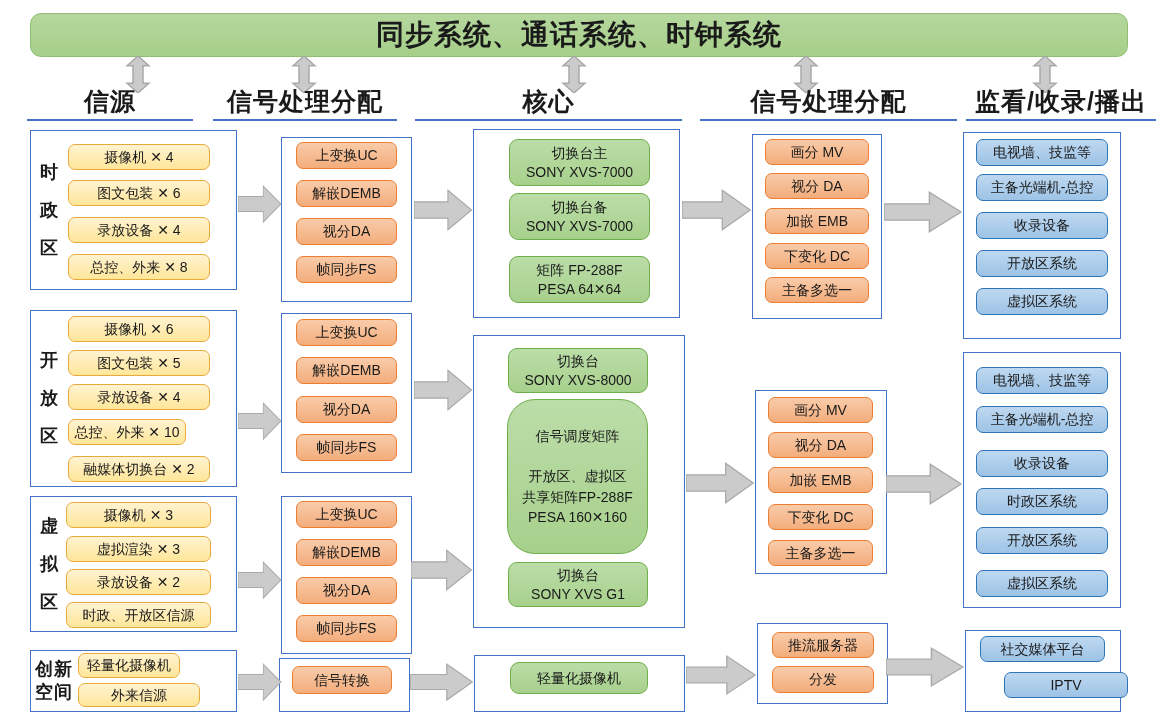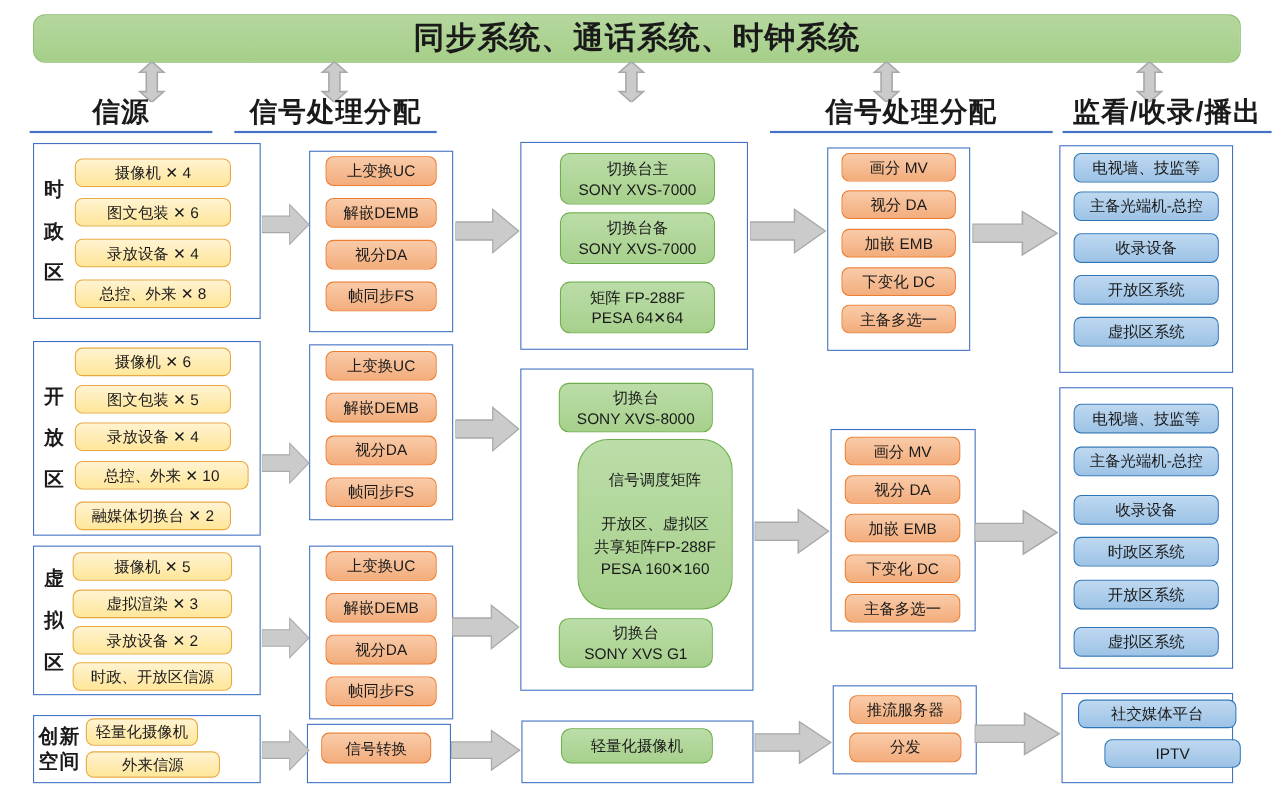--- a/index.html
+++ b/index.html
@@ -22,21 +22,21 @@
     text-align:center;line-height:38px;}
   .zlabel.two{line-height:23px;letter-spacing:1px;}
 
   .box{position:absolute;display:flex;align-items:center;justify-content:center;
     text-align:center;font-size:14px;line-height:1.32;white-space:pre-line;
     border-radius:7px;box-sizing:border-box;padding:1px 2px;}
   .ybox{background:linear-gradient(180deg,#fff3d1 0%,#ffe699 100%);border:1.6px solid #e8a93d;}
   .obox{background:linear-gradient(180deg,#f9cba9 0%,#f3ad7c 100%);border:1.6px solid #ed7d31;}
   .gbox{background:linear-gradient(180deg,#bbddA8 0%,#a7d08c 100%);border:1.6px solid #6fae4a;border-radius:9px;}
   .bbox{background:linear-gradient(180deg,#bed8f0 0%,#9dc3e6 100%);border:1.6px solid #2e75b6;}
-  .gbox.big{border-radius:28px;line-height:1.45;margin-left:18px;}
+  .gbox.big{border-radius:28px;line-height:1.45;}
 
   .harrow,.varrow{position:absolute;}
   .harrow polygon,.varrow polygon{fill:#cbcbcb;stroke:#a9a9a9;stroke-width:1.5;}
 </style>
 </head>
 <body>
 
 <div class="stage">
 
   <div class="banner">同步系统、通话系统、时钟系统</div>
@@ -52,20 +52,21 @@
     </svg>
   <svg class="varrow" style="left:793px;top:56px;width:26px;height:37px" viewBox="0 0 26 40" preserveAspectRatio="none">
       <polygon points="13,0 24,10.5 18,10.5 18,29.5 24,29.5 13,40 2,29.5 8,29.5 8,10.5 2,10.5"></polygon>
     </svg>
   <svg class="varrow" style="left:1032px;top:56px;width:26px;height:37px" viewBox="0 0 26 40" preserveAspectRatio="none">
       <polygon points="13,0 24,10.5 18,10.5 18,29.5 24,29.5 13,40 2,29.5 8,29.5 8,10.5 2,10.5"></polygon>
     </svg>
 
   <div class="hdr" style="left:27px;width:166px">信源</div>
   <div class="hdr" style="left:213px;width:184px">信号处理分配</div>
+  <div class="hdr" style="left:415px;width:267px">核心</div>
   <div class="hdr" style="left:700px;width:257px">信号处理分配</div>
   <div class="hdr" style="left:966px;width:190px">监看/收录/播出</div>
 
   <div class="panel" style="left:30px;top:130px;width:207px;height:160px"></div>
   <div class="zlabel" style="left:36px;top:153px;width:26px">时
 政
 区</div>
   <div class="box ybox" style="left:68px;top:144px;width:142px;height:26px">摄像机 ✕ 4</div>
   <div class="box ybox" style="left:68px;top:180px;width:142px;height:26px">图文包装 ✕ 6</div>
   <div class="box ybox" style="left:68px;top:217px;width:142px;height:26px">录放设备 ✕ 4</div>
@@ -99,21 +100,21 @@
   <div class="box bbox" style="left:976px;top:250px;width:132px;height:27px">开放区系统</div>
   <div class="box bbox" style="left:976px;top:288px;width:132px;height:27px">虚拟区系统</div>
 
   <div class="panel" style="left:30px;top:310px;width:207px;height:177px"></div>
   <div class="zlabel" style="left:36px;top:341px;width:26px">开
 放
 区</div>
   <div class="box ybox" style="left:68px;top:316px;width:142px;height:26px">摄像机 ✕ 6</div>
   <div class="box ybox" style="left:68px;top:350px;width:142px;height:26px">图文包装 ✕ 5</div>
   <div class="box ybox" style="left:68px;top:384px;width:142px;height:26px">录放设备 ✕ 4</div>
-  <div class="box ybox" style="left:68px;top:419px;width:158px;height:26px">总控、外来 ✕ 10</div>
+  <div class="box ybox" style="left:68px;top:419px;width:118px;height:26px">总控、外来 ✕ 10</div>
   <div class="box ybox" style="left:68px;top:456px;width:142px;height:26px">融媒体切换台 ✕ 2</div>
 
   <div class="panel" style="left:281px;top:313px;width:131px;height:160px"></div>
   <div class="box obox" style="left:296px;top:319px;width:101px;height:27px">上变换UC</div>
   <div class="box obox" style="left:296px;top:357px;width:101px;height:27px">解嵌DEMB</div>
   <div class="box obox" style="left:296px;top:396px;width:101px;height:27px">视分DA</div>
   <div class="box obox" style="left:296px;top:434px;width:101px;height:27px">帧同步FS</div>
 
   <div class="panel" style="left:473px;top:335px;width:212px;height:293px"></div>
   <div class="box gbox" style="left:508px;top:348px;width:140px;height:45px">切换台
@@ -138,21 +139,21 @@
   <div class="box bbox" style="left:976px;top:406px;width:132px;height:27px">主备光端机-总控</div>
   <div class="box bbox" style="left:976px;top:450px;width:132px;height:27px">收录设备</div>
   <div class="box bbox" style="left:976px;top:488px;width:132px;height:27px">时政区系统</div>
   <div class="box bbox" style="left:976px;top:527px;width:132px;height:27px">开放区系统</div>
   <div class="box bbox" style="left:976px;top:570px;width:132px;height:27px">虚拟区系统</div>
 
   <div class="panel" style="left:30px;top:496px;width:207px;height:136px"></div>
   <div class="zlabel" style="left:36px;top:507px;width:26px">虚
 拟
 区</div>
-  <div class="box ybox" style="left:66px;top:502px;width:145px;height:26px">摄像机 ✕ 5</div>
+  <div class="box ybox" style="left:66px;top:502px;width:145px;height:26px">摄像机 ✕ 3</div>
   <div class="box ybox" style="left:66px;top:536px;width:145px;height:26px">虚拟渲染 ✕ 3</div>
   <div class="box ybox" style="left:66px;top:569px;width:145px;height:26px">录放设备 ✕ 2</div>
   <div class="box ybox" style="left:66px;top:602px;width:145px;height:26px">时政、开放区信源</div>
 
   <div class="panel" style="left:281px;top:496px;width:131px;height:158px"></div>
   <div class="box obox" style="left:296px;top:501px;width:101px;height:27px">上变换UC</div>
   <div class="box obox" style="left:296px;top:539px;width:101px;height:27px">解嵌DEMB</div>
   <div class="box obox" style="left:296px;top:577px;width:101px;height:27px">视分DA</div>
   <div class="box obox" style="left:296px;top:615px;width:101px;height:27px">帧同步FS</div>
 
@@ -166,21 +167,21 @@
   <div class="box obox" style="left:292px;top:666px;width:100px;height:28px">信号转换</div>
 
   <div class="panel" style="left:474px;top:655px;width:211px;height:57px"></div>
   <div class="box gbox" style="left:510px;top:662px;width:138px;height:32px">轻量化摄像机</div>
 
   <div class="panel" style="left:757px;top:623px;width:131px;height:81px"></div>
   <div class="box obox" style="left:772px;top:632px;width:102px;height:26px">推流服务器</div>
   <div class="box obox" style="left:772px;top:666px;width:102px;height:27px">分发</div>
 
   <div class="panel" style="left:965px;top:630px;width:156px;height:82px"></div>
-  <div class="box bbox" style="left:980px;top:636px;width:144px;height:26px">社交媒体平台</div>
+  <div class="box bbox" style="left:980px;top:636px;width:125px;height:26px">社交媒体平台</div>
   <div class="box bbox" style="left:1004px;top:672px;width:124px;height:26px">IPTV</div>
 
   <svg class="harrow" style="left:238px;top:183px;width:44px;height:42px" viewBox="0 0 80 56" preserveAspectRatio="none">
       <polygon points="0,18 46,18 46,4 78,28 46,52 46,38 0,38"></polygon>
     </svg>
   <svg class="harrow" style="left:414px;top:187px;width:59px;height:46px" viewBox="0 0 80 56" preserveAspectRatio="none">
       <polygon points="0,18 46,18 46,4 78,28 46,52 46,38 0,38"></polygon>
     </svg>
   <svg class="harrow" style="left:682px;top:187px;width:70px;height:46px" viewBox="0 0 80 56" preserveAspectRatio="none">
       <polygon points="0,18 46,18 46,4 78,28 46,52 46,38 0,38"></polygon>

